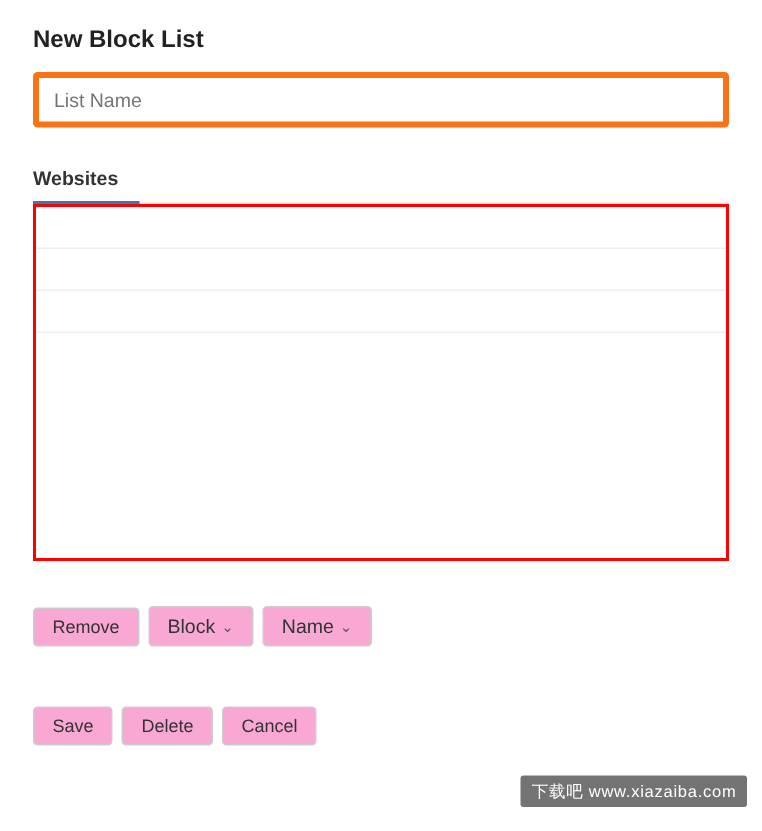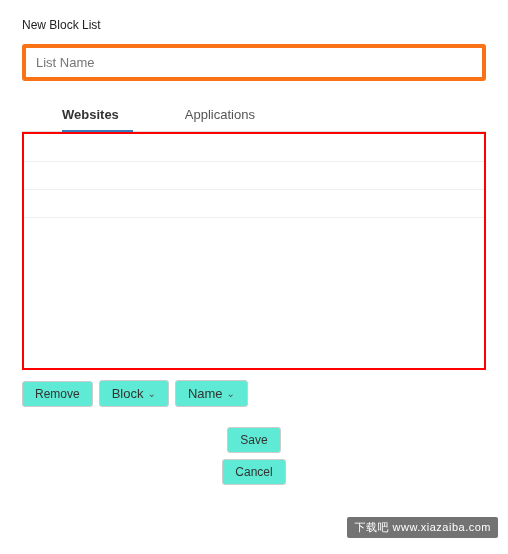--- a/index.html
+++ b/index.html
@@ -17,22 +17,22 @@
       height: 554px;
       overflow: hidden;
       position: relative;
     }
 
     .container {
       padding: 18px 22px 16px 22px;
     }
 
     .page-title {
-      font-size: 12px;
-      font-weight: normal;
+      font-size: 16px;
+      font-weight: bold;
       color: #222;
       margin-bottom: 12px;
     }
 
     .list-name-input {
       width: 100%;
       border: 4px solid #f97316;
       border-radius: 3px;
       padding: 7px 10px;
       font-size: 13px;
@@ -48,21 +48,20 @@
     }
 
     .tab {
       padding: 8px 14px 8px 0;
       margin-right: 12px;
       cursor: pointer;
       color: #555;
       border-bottom: 2px solid transparent;
       margin-bottom: -1px;
       font-size: 13px;
-      margin-left: 40px;
     }
 
     .tab.active {
       color: #333;
       font-weight: bold;
       border-bottom: 2px solid #337ab7;
     }
 
     .tab:first-child {
       padding-left: 0;
@@ -87,45 +86,45 @@
 
     .action-buttons {
       display: flex;
       gap: 6px;
       margin-top: 10px;
       align-items: center;
     }
 
     .btn {
       border: 1px solid #ccc;
-      background: #5eead4;
+      background: #f9a8d4;
       border-radius: 3px;
       padding: 5px 12px;
       cursor: pointer;
       font-size: 12px;
       color: #333;
+      margin-top: 20px;
     }
 
     .btn-dropdown {
       display: flex;
       align-items: center;
       gap: 4px;
     }
 
     .chevron {
       font-size: 10px;
       color: #555;
     }
 
     .bottom-buttons {
       display: flex;
       gap: 6px;
       margin-top: 20px;
       align-items: center;
-      flex-direction: column;
     }
 
     .watermark {
       position: absolute;
       bottom: 16px;
       right: 10px;
       background: rgba(0,0,0,0.55);
       color: #fff;
       font-size: 11px;
       padding: 3px 7px;
@@ -136,21 +135,20 @@
 </head>
 <body>
 
 <div class="container">
   <div class="page-title">New Block List</div>
 
   <input class="list-name-input" type="text" placeholder="List Name" style="">
 
   <div class="tabs">
     <div class="tab active">Websites</div>
-    <div class="tab">Applications</div>
   </div>
 
   <div class="content-area">
     <div class="content-row"></div>
     <div class="content-row"></div>
     <div class="content-row"></div>
     <div style="height: 150px;"></div>
   </div>
 
   <div class="action-buttons">
@@ -160,17 +158,18 @@
       <span class="chevron">⌄</span>
     </button>
     <button class="btn btn-dropdown">
       <span>Name</span>
       <span class="chevron">⌄</span>
     </button>
   </div>
 
   <div class="bottom-buttons">
     <button class="btn">Save</button>
+    <button class="btn">Delete</button>
     <button class="btn">Cancel</button>
   </div>
 </div>
 
 <div class="watermark">下载吧 www.xiazaiba.com</div>
 
 </body></html>

